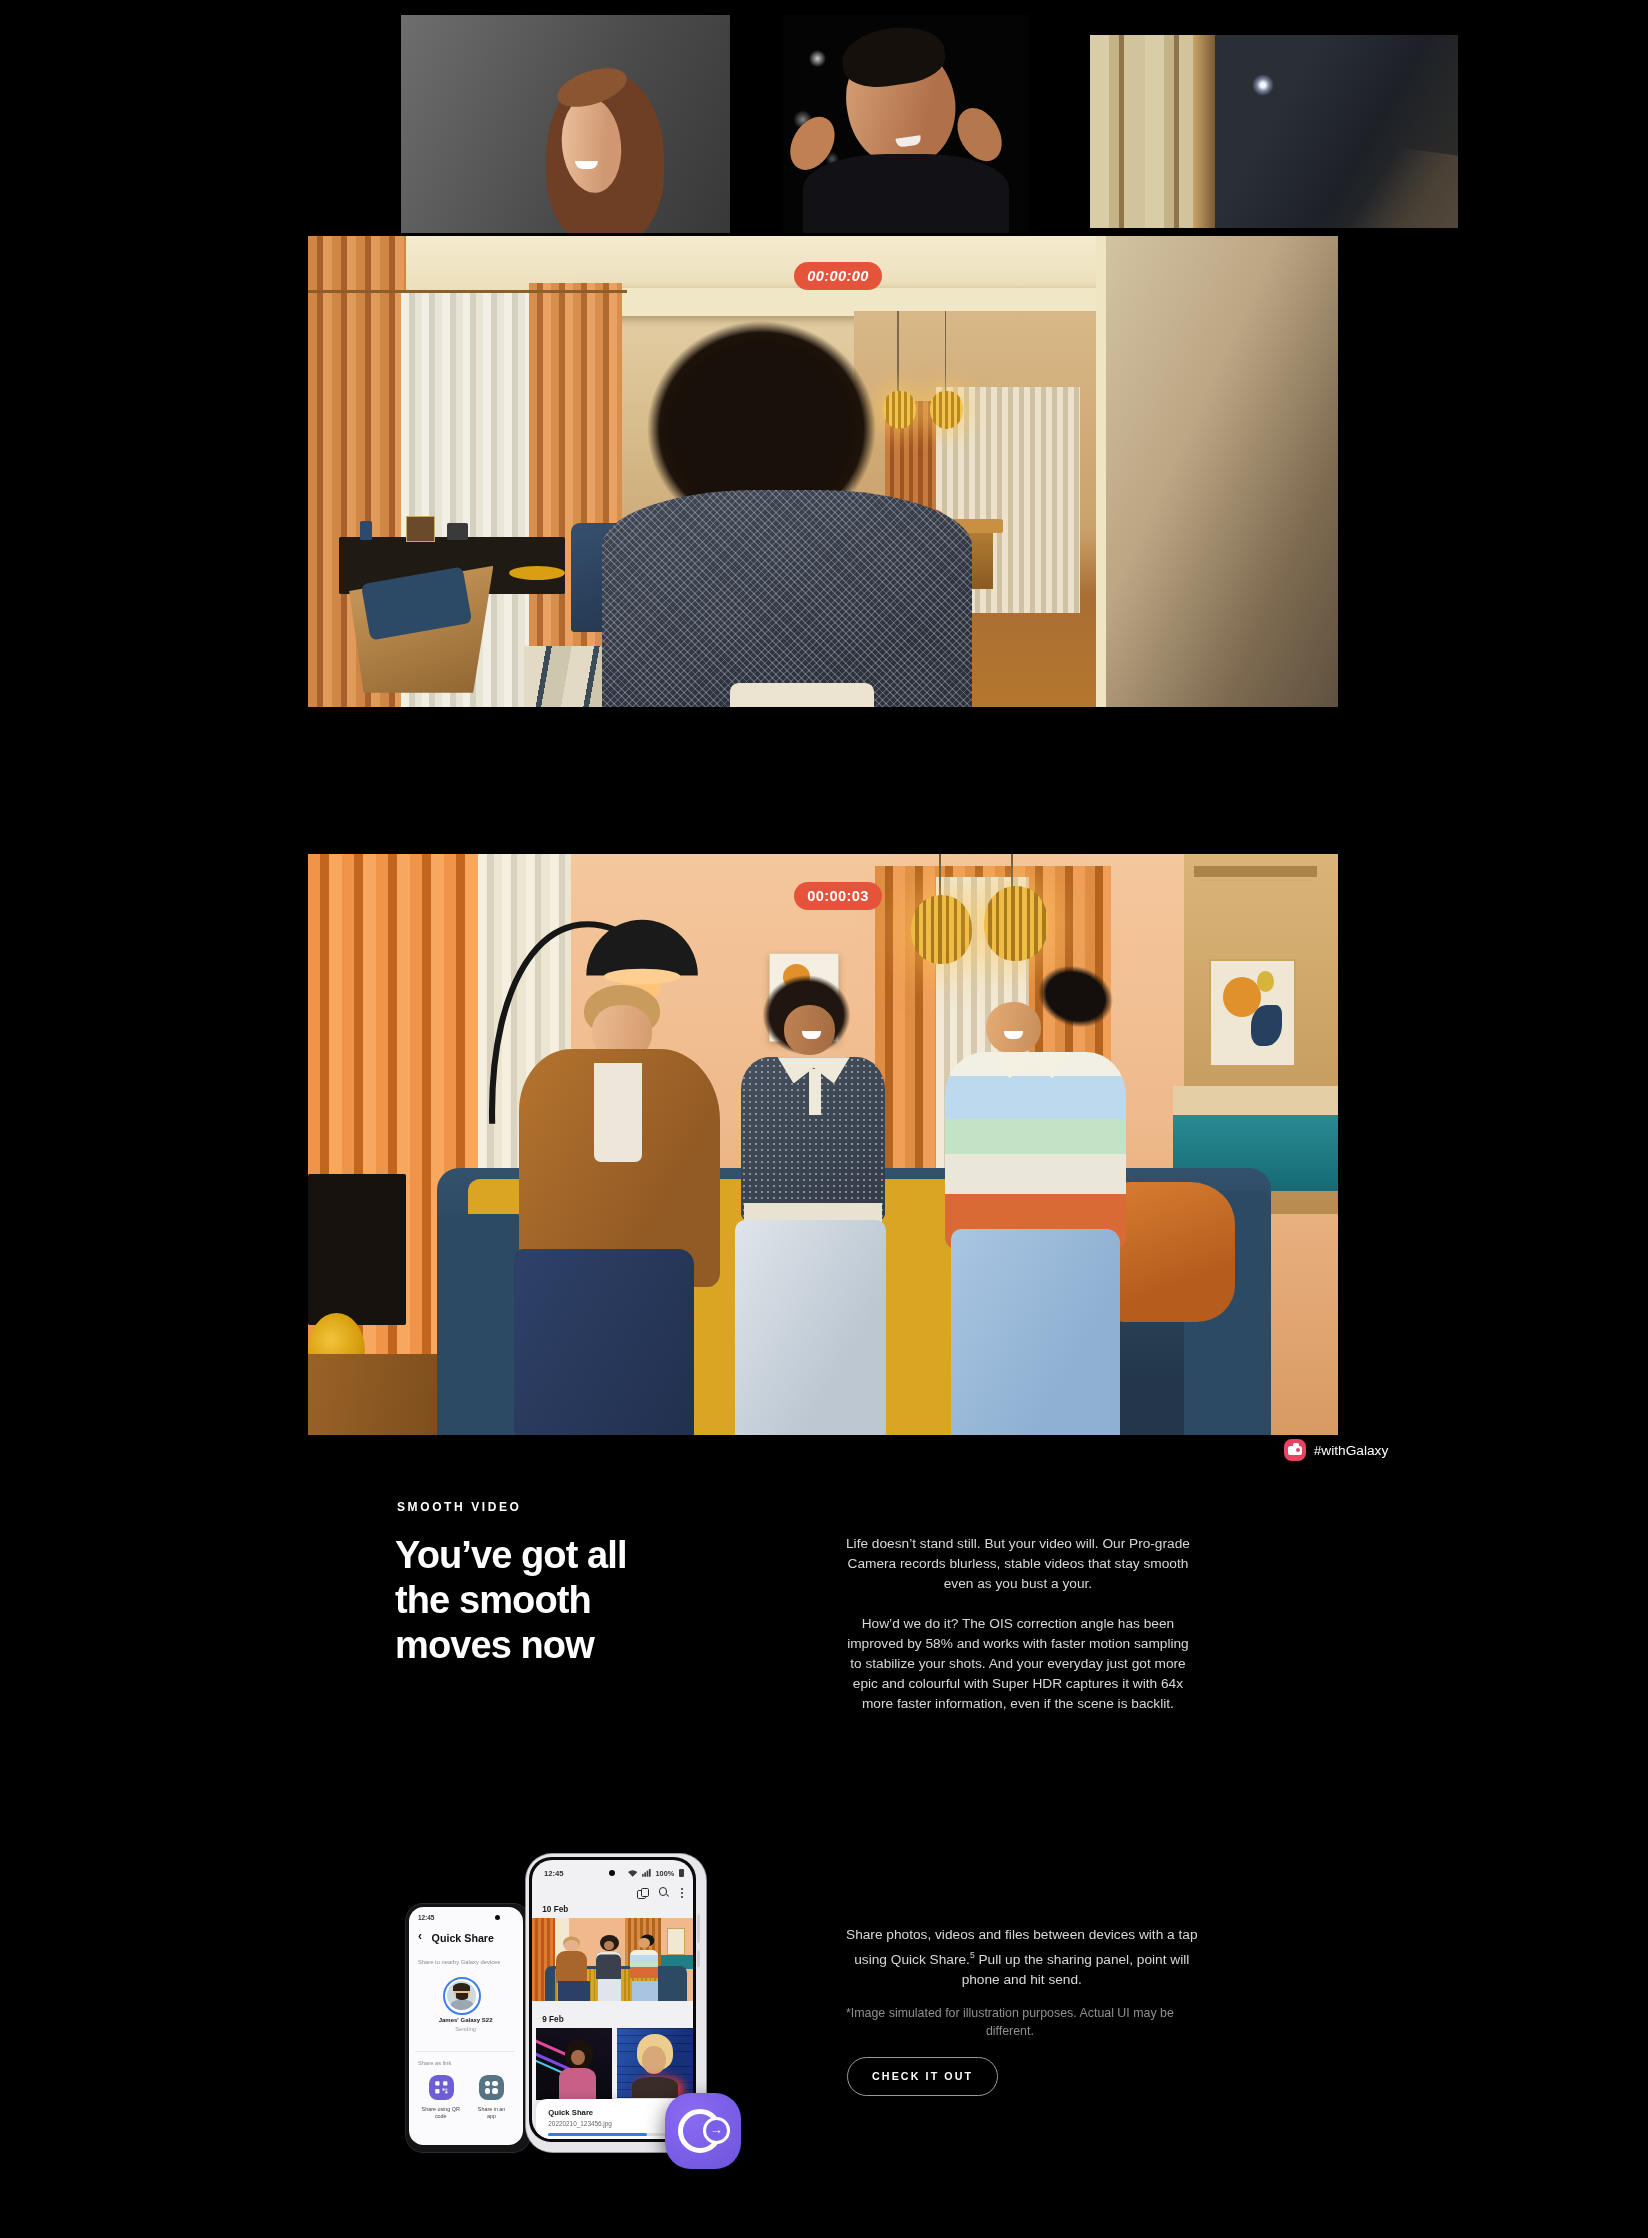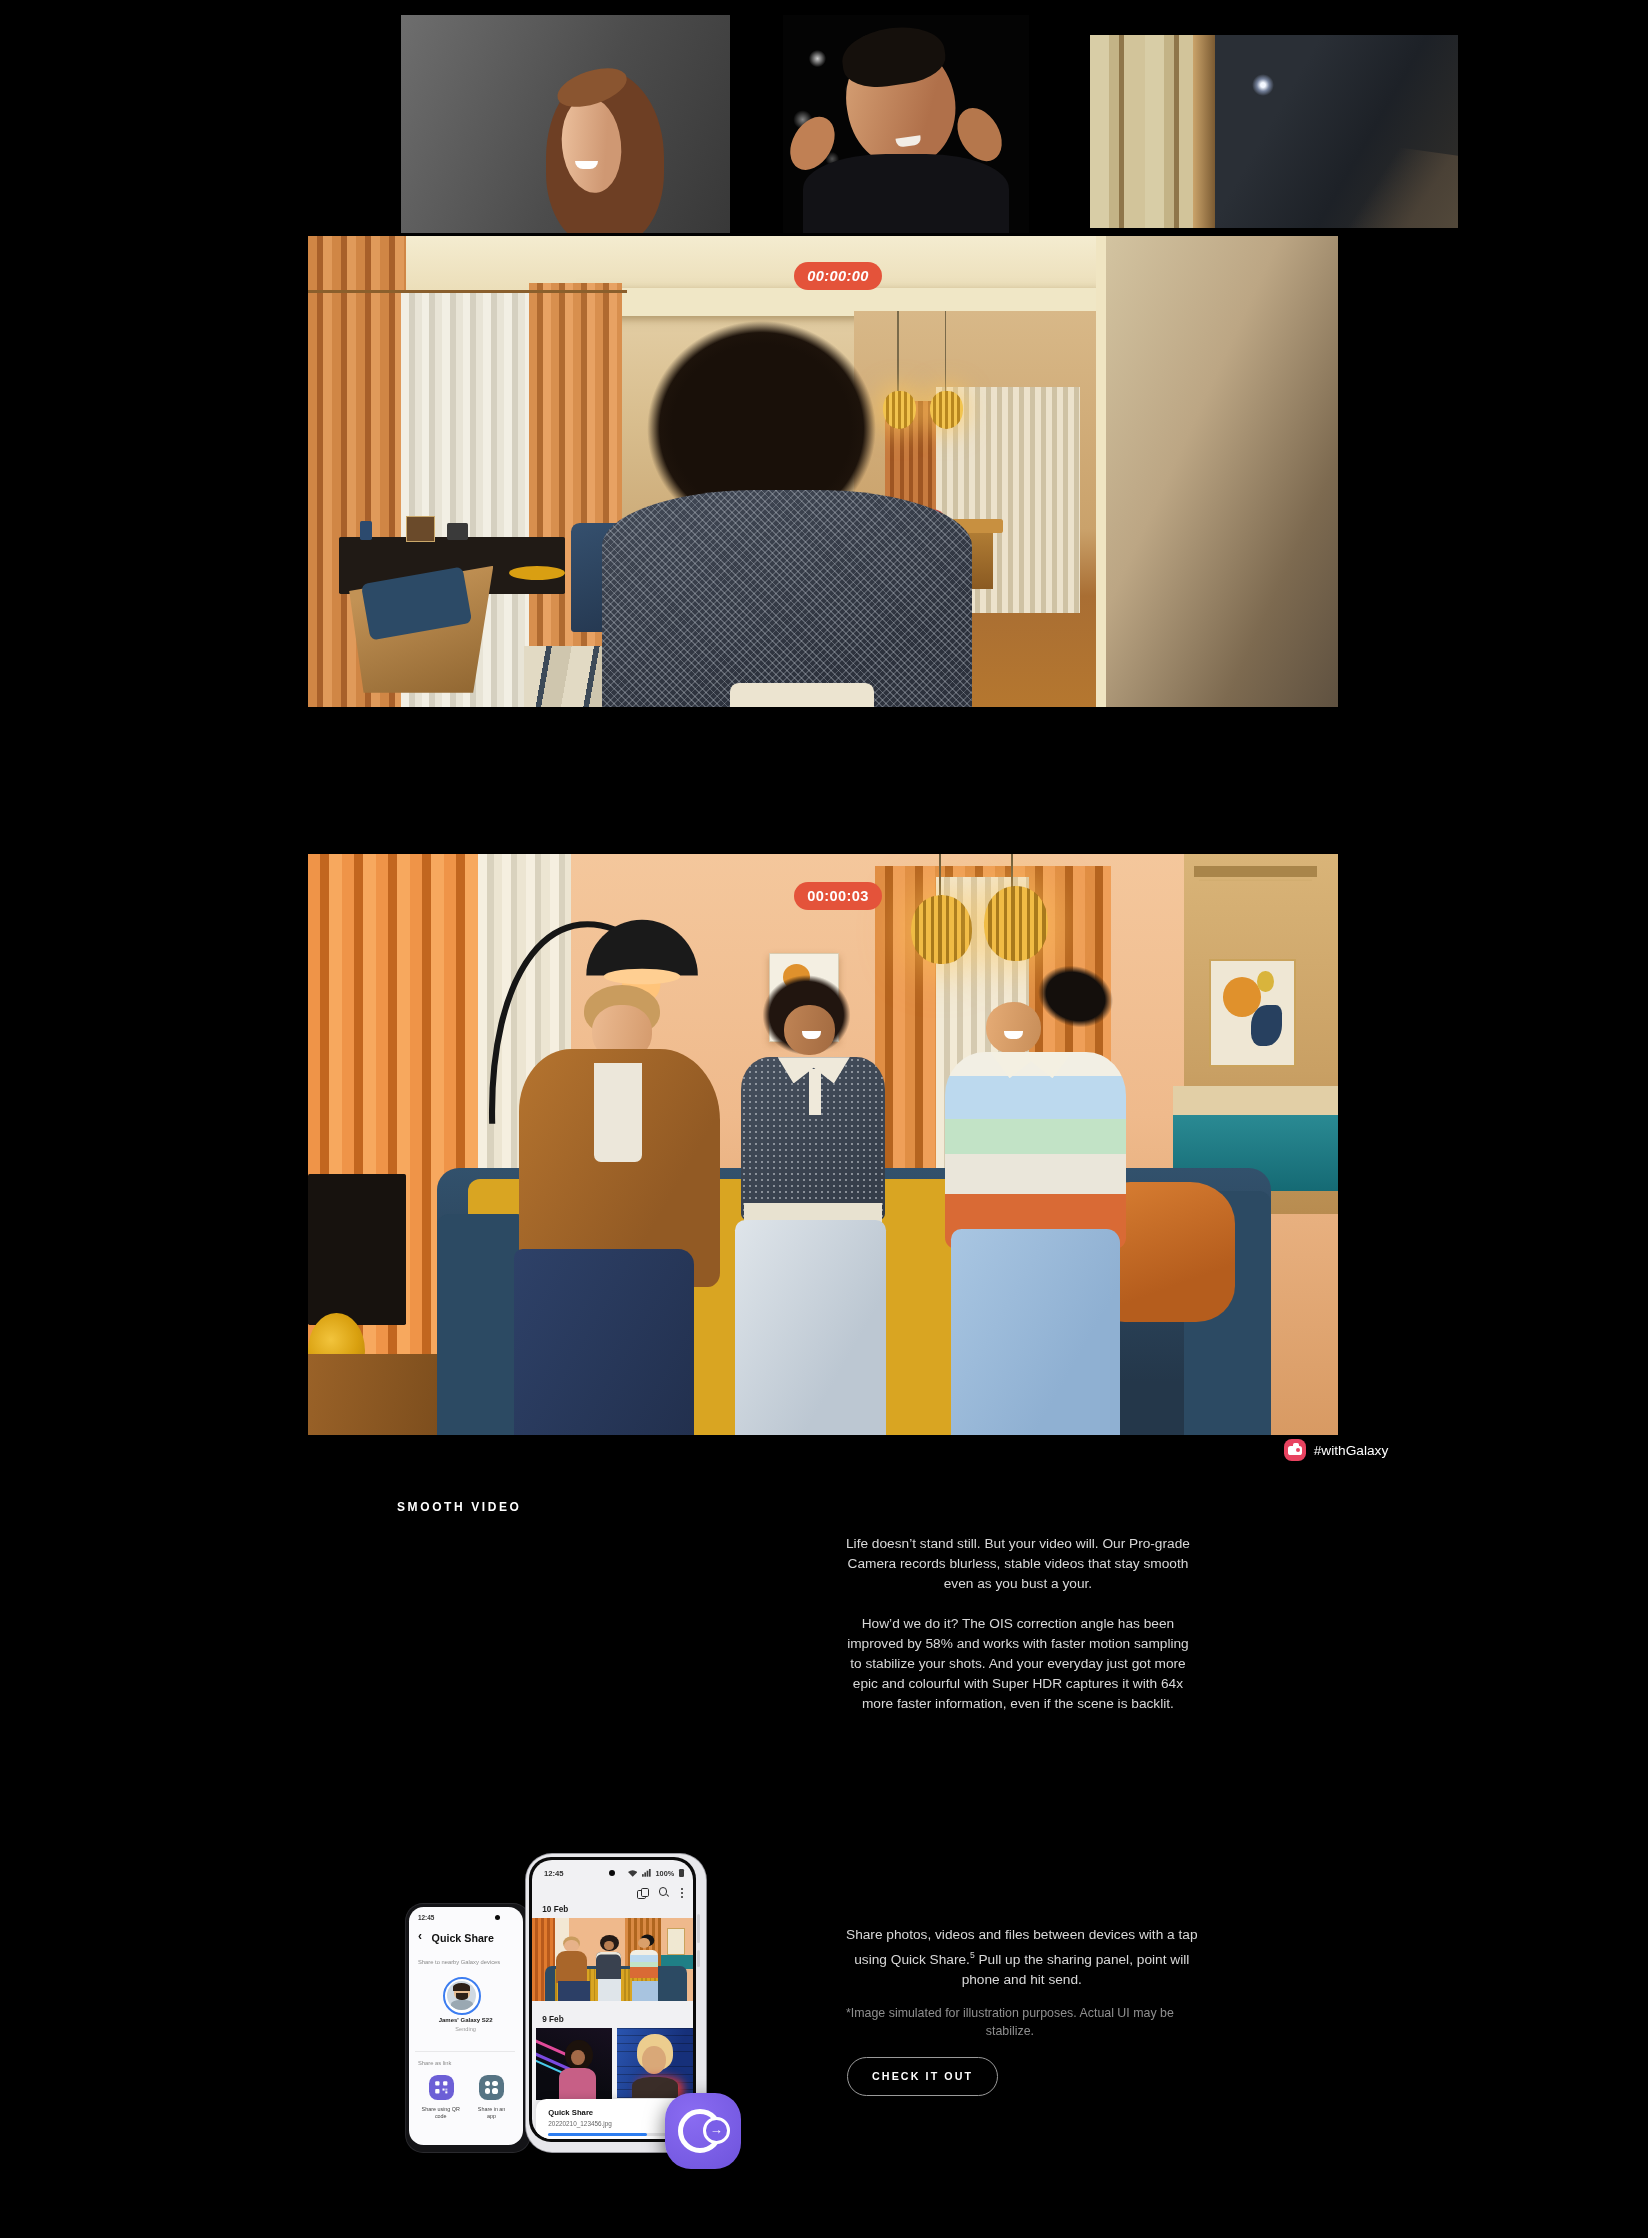--- a/index.html
+++ b/index.html
@@ -209,40 +209,45 @@
   <div class="wg" style="left:1240px;top:1439px;padding-left:44px;">
     <span class="wg-ic">
       <span class="wg-hump"></span>
       <span class="wg-body"></span>
       <span class="wg-dot"></span>
     </span>
     <span class="wg-t">#withGalaxy</span>
   </div>
 
   <div class="eyebrow" style="left:397px;top:1500px;">SMOOTH VIDEO</div>
+  <div class="headline" style="left:395px;top:1533px;">
+    <span>You’ve got all</span>
+    <span>the smooth</span>
+    <span>moves now</span>
+  </div>
   <div class="bodycol" style="left:846px;top:1534px;">
     <span>Life doesn’t stand still. But your video will. Our Pro-grade</span>
     <span>Camera records blurless, stable videos that stay smooth</span>
     <span>even as you bust a your.</span>
     <span class="para-gap"></span>
     <span>How’d we do it? The OIS correction angle has been</span>
     <span>improved by 58% and works with faster motion sampling</span>
     <span>to stabilize your shots. And your everyday just got more</span>
     <span>epic and colourful with Super HDR captures it with 64x</span>
     <span>more faster information, even if the scene is backlit.</span>
   </div>
 
   <div class="bodycol" style="left:846px;top:1925px;">
     <span>Share photos, videos and files between devices with a tap</span>
     <span><span style="display:inline">using Quick Share.</span><sup>5</sup><span style="display:inline"> Pull up the sharing panel, point will</span></span>
     <span>phone and hit send.</span>
   </div>
   <div class="bodycol disc" style="left:846px;top:2004px;">
     <span>*Image simulated for illustration purposes. Actual UI may be</span>
-    <span>stabilize.</span>
+    <span>different.</span>
   </div>
   <button class="cta" style="left:847px;top:2057px;">CHECK IT OUT</button>
 
   <div class="phoneL">
     <div class="phoneL-screen">
       <div class="abs small" style="left:9.4px;top:7.7px;font-size:6.4px;">12:45</div>
       <div class="dot-cam" style="left:86px;top:8.6px;width:5.2px;height:5.2px;"></div>
       <div class="abs" style="left:9.4px;top:22px;font-size:12px;font-weight:700;color:#111;">‹</div>
       <div class="abs" style="left:23px;top:25px;font-size:10.7px;font-weight:700;color:#111;">Quick Share</div>
       <div class="abs" style="left:9.4px;top:52px;font-size:5.8px;color:#8a8a8a;">Share to nearby Galaxy devices</div>

